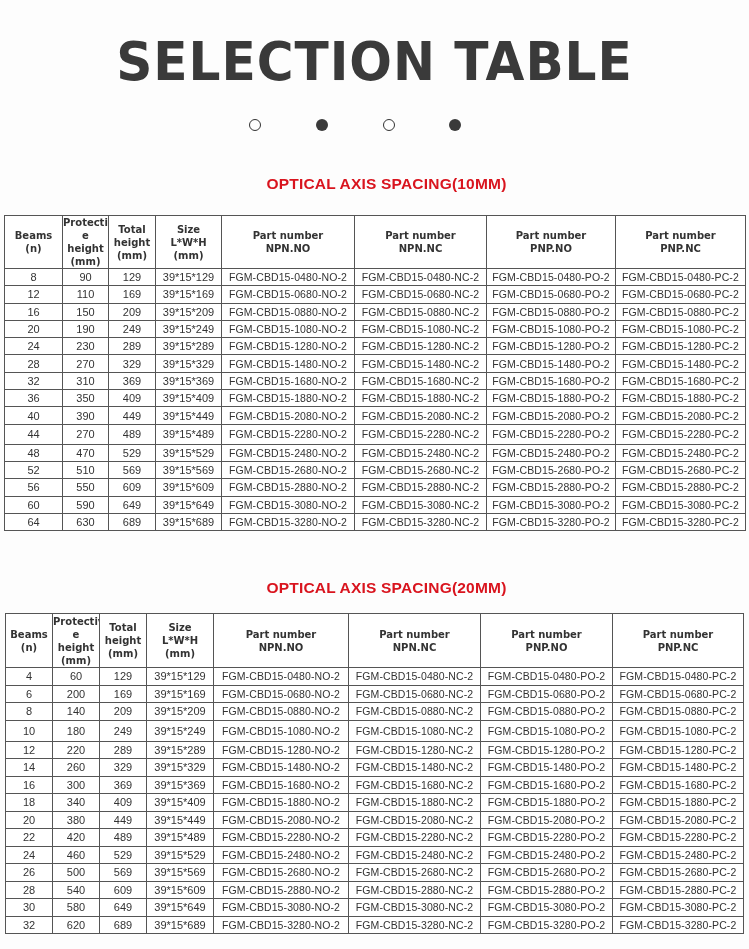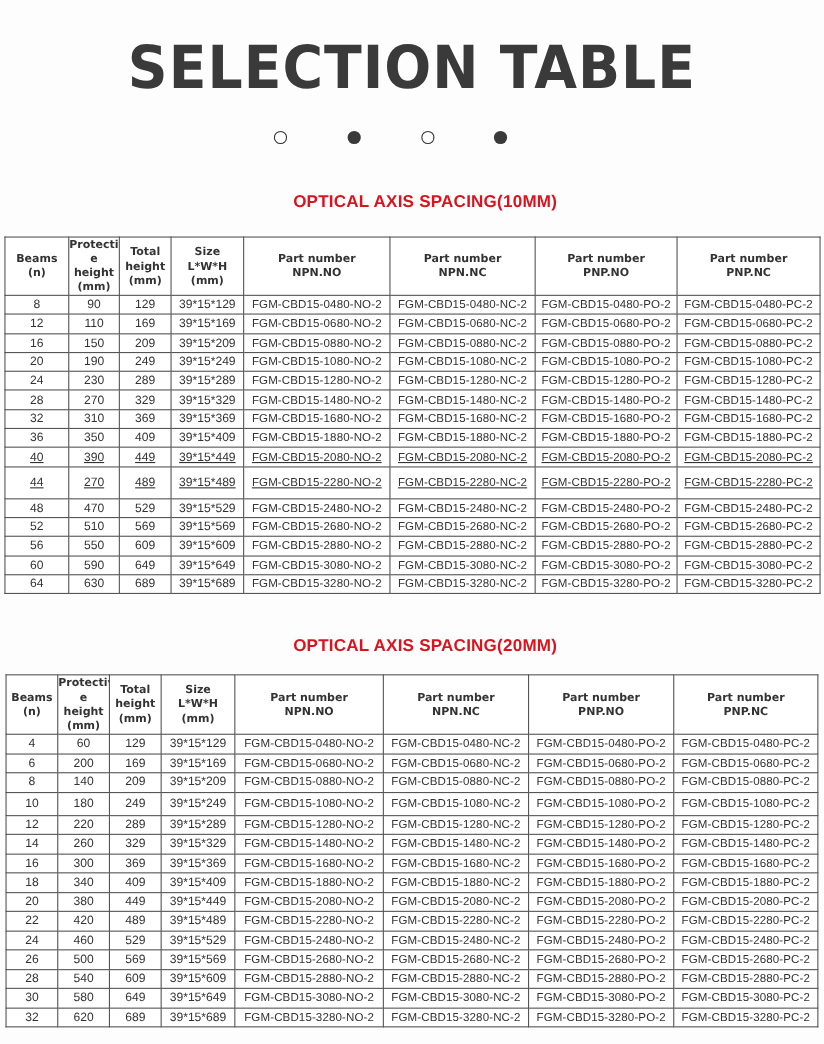--- a/index.html
+++ b/index.html
@@ -148,31 +148,31 @@
       <tr style="height: 17.3px;">
         <td>36</td>
         <td>350</td>
         <td>409</td>
         <td>39*15*409</td>
         <td class="pn">FGM-CBD15-1880-NO-2</td>
         <td class="pn">FGM-CBD15-1880-NC-2</td>
         <td class="pn">FGM-CBD15-1880-PO-2</td>
         <td class="pn">FGM-CBD15-1880-PC-2</td>
       </tr>
-      <tr style="height: 17.3px; text-decoration: underline;">
+      <tr style="height: 17.3px;">
         <td>40</td>
         <td>390</td>
         <td>449</td>
         <td>39*15*449</td>
         <td class="pn">FGM-CBD15-2080-NO-2</td>
         <td class="pn">FGM-CBD15-2080-NC-2</td>
         <td class="pn">FGM-CBD15-2080-PO-2</td>
         <td class="pn">FGM-CBD15-2080-PC-2</td>
       </tr>
-      <tr style="height: 29px; text-decoration: underline;">
+      <tr style="height: 20px;">
         <td>44</td>
         <td>270</td>
         <td>489</td>
         <td>39*15*489</td>
         <td class="pn">FGM-CBD15-2280-NO-2</td>
         <td class="pn">FGM-CBD15-2280-NC-2</td>
         <td class="pn">FGM-CBD15-2280-PO-2</td>
         <td class="pn">FGM-CBD15-2280-PC-2</td>
       </tr>
       <tr style="height: 17.3px;">

